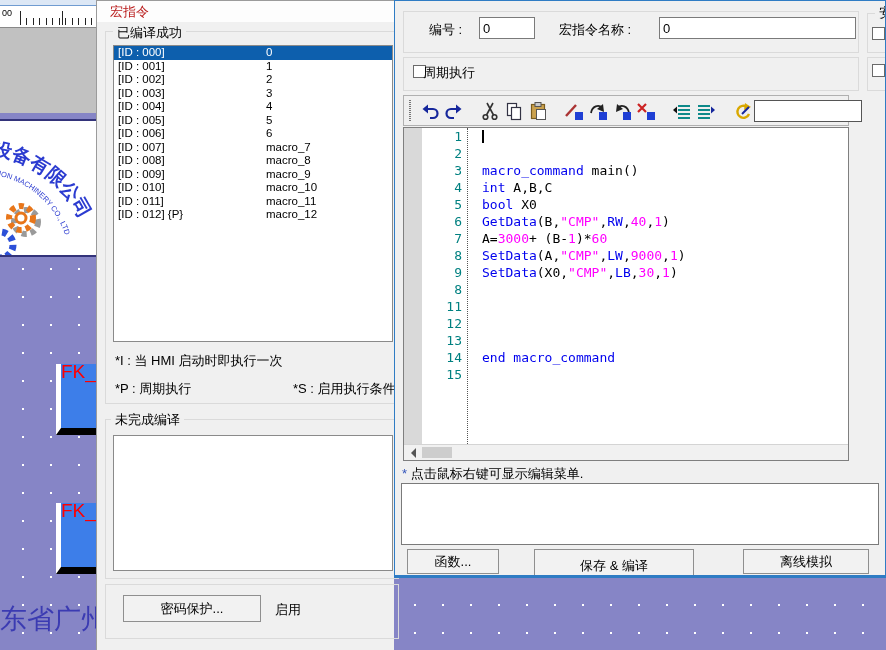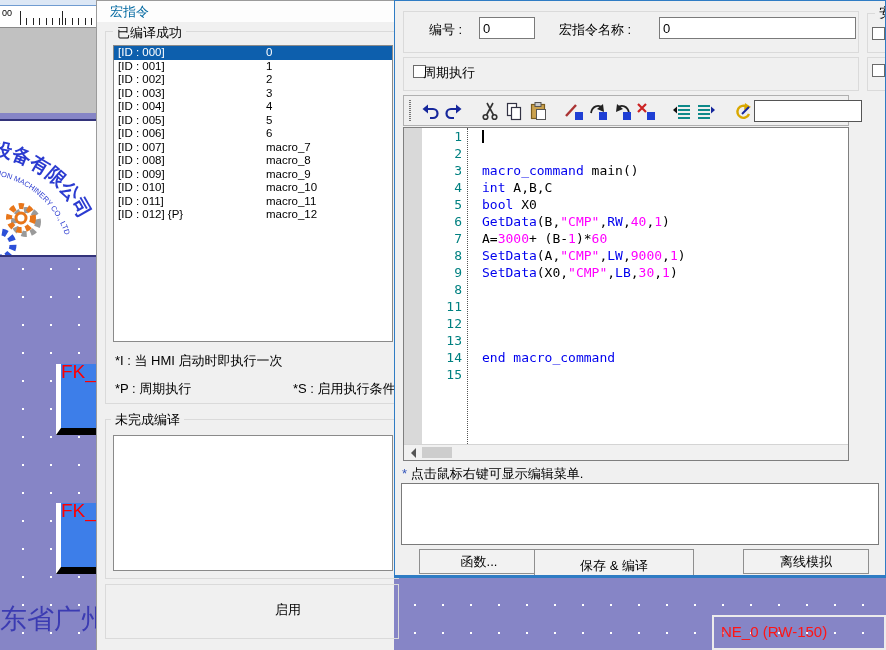--- a/index.html
+++ b/index.html
@@ -40,21 +40,21 @@
        font-family:"Liberation Sans",sans-serif;padding:0 3px;height:22px}
   .cb{position:absolute;width:13px;height:13px;background:#fff;border:1px solid #6a6a6a}
   .btn{position:absolute;background:#f2f2f2;border:1px solid #8f8f8f;font-size:13px;
        font-family:"Liberation Sans",sans-serif;color:#000;padding:0}
   .lbl13{position:absolute;font-size:13px;white-space:nowrap}
 
   
   .dlg-left{position:absolute;left:96px;top:0;width:298px;height:650px;background:#f0f0f0;
     border-left:1px solid #9b9b9b;border-top:1px solid #9b9b9b;z-index:10}
   .dlg-left .title{position:absolute;left:0;top:0;width:100%;height:21px;background:#fdfdfd;
-    color:#0369a1;font-size:13px;line-height:21px;padding-left:13px}
+    color:#b91c1c;font-size:13px;line-height:21px;padding-left:13px}
   .listbox{position:absolute;background:#fff;border:1px solid #8a8a8a;overflow:hidden}
   .lrow{position:relative;height:13.5px;line-height:13.5px;font-size:11.5px;white-space:nowrap}
   .lrow .c1{position:absolute;left:4px}
   .lrow .c2{position:absolute;left:152px}
   .lrow.sel{background:var(--sel-blue);color:#fff}
 
   
   .dlg-right{position:absolute;left:394px;top:0;width:492px;height:578px;background:#f0f0f0;
     border:1px solid var(--border-blue);border-bottom:3px solid var(--border-blue);z-index:20;overflow:hidden}
   .toolbar{position:absolute;left:8px;top:94px;width:446px;height:31px;border:1px solid #b0b0b0;
@@ -121,23 +121,20 @@
 
     <div class="fk fk0">
       <span class="fk-lbl">FK_0</span>
     </div>
     <div class="fk fk2">
       <span class="fk-lbl">FK_2</span>
     </div>
 
     <div class="address">东省广州</div>
 
-    <div class="ne0">
-      <span class="ne-lbl">NE_0 (RW-150)</span>
-    </div>
   </div>
 
   <div class="dlg-left">
     <div class="title">宏指令</div>
 
     <div class="grp" style="left:8px;top:30px;width:294px;height:373px"></div>
     <span class="grp-label" style="left:16px;top:23px">已编译成功</span>
 
     <div class="listbox" style="left:16px;top:44px;width:280px;height:297px" id="macro-list-box">
         <div class="lrow sel">
@@ -196,20 +193,21 @@
 
     <span class="lbl13" style="left:18px;top:351px">*I : 当 HMI 启动时即执行一次</span>
     <span class="lbl13" style="left:18px;top:379px">*P : 周期执行</span>
     <span class="lbl13" style="left:196px;top:379px">*S : 启用执行条件</span>
 
     <div class="grp" style="left:8px;top:418px;width:294px;height:160px"></div>
     <span class="grp-label" style="left:14px;top:410px">未完成编译</span>
     <div class="listbox" style="left:16px;top:434px;width:280px;height:136px"></div>
 
     <div class="grp" style="left:8px;top:583px;width:294px;height:55px"></div>
+    <button class="btn" style="left:26px;top:594px;width:138px;height:27px">密码保护...</button>
     <span class="lbl13" style="left:178px;top:600px">启用</span>
   </div>
 
   <div class="dlg-right">
 
     <div class="grp" style="left:8px;top:10px;width:456px;height:42px"></div>
     <span class="lbl13" style="left:34px;top:20px">编号 :</span>
     <input class="txt" style="left: 84px; top: 16px; width: 56px;" value="0">
     <span class="lbl13" style="left:164px;top:20px">宏指令名称 :</span>
     <input class="txt" style="left: 264px; top: 16px; width: 197px;" value="0">
@@ -344,18 +342,18 @@
       <div class="hscroll">
         <span class="hs-arrow"></span>
         <span class="hs-thumb"></span>
       </div>
     </div>
 
     <div class="hint"><span class="star">*</span><span> 点击鼠标右键可显示编辑菜单.</span></div>
 
     <div class="msgbox"></div>
 
-    <button class="btn" style="left:24px;top:548px;width:120px;height:25px">函数...</button>
+    <button class="btn" style="left:12px;top:548px;width:92px;height:25px">函数...</button>
     <button class="btn" style="left:139px;top:548px;width:160px;height:34px">保存 &amp; 编译</button>
     <button class="btn" style="left:348px;top:548px;width:126px;height:25px">离线模拟</button>
   </div>
 
 </div>
 
 </body></html>

